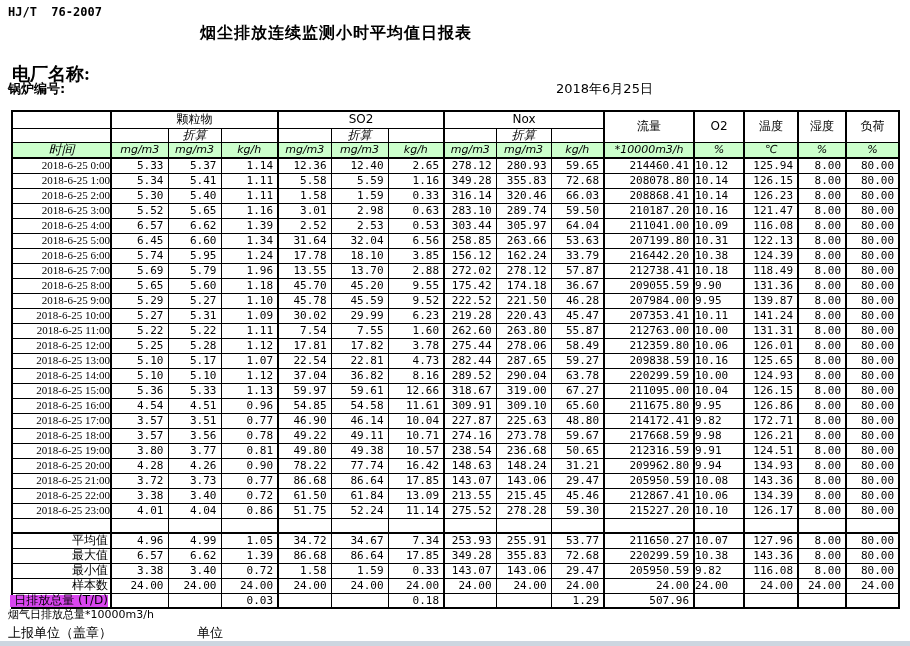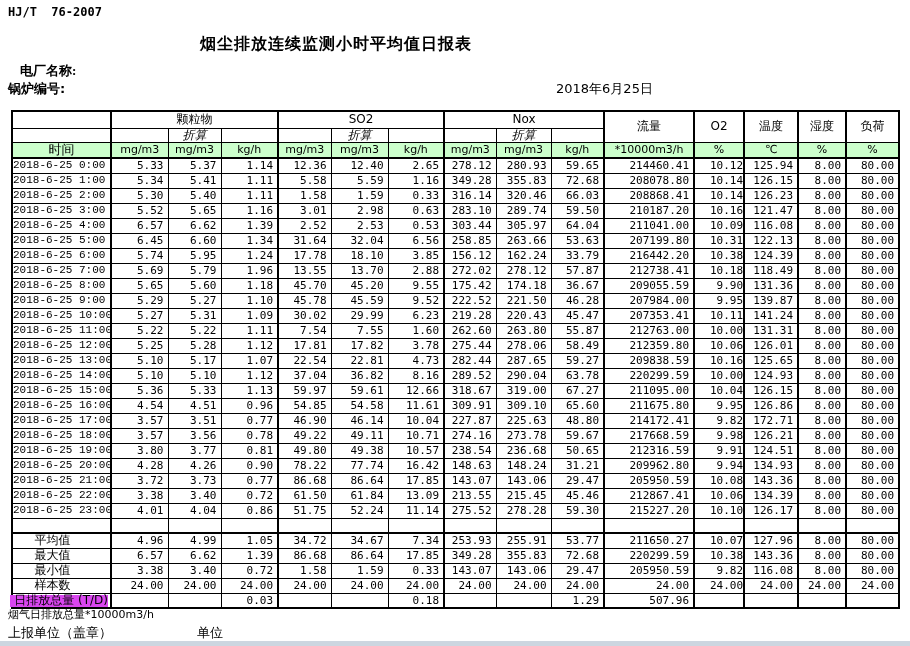--- a/index.html
+++ b/index.html
@@ -2,49 +2,49 @@
 <html><head>
 <meta charset="utf-8">
 <style>
   html,body{margin:0;padding:0;}
   body{
     width:910px;height:646px;position:relative;background:#fff;color:#000;
     font-family:"DejaVu Sans",sans-serif;overflow:hidden;
   }
   .abs{position:absolute;white-space:pre;}
   #std-no{left:8px;top:5px;font-weight:bold;font-size:12px;font-family:"DejaVu Sans Mono",monospace;}
-  #doc-title{left:200px;top:34px;font-weight:bold;font-size:16px;letter-spacing:1px;text-align:center;}
-  #plant-label{left:20px;top:62px;font-weight:bold;font-size:13px;font-family:Liberation Serif, serif;}
+  #doc-title{left:200px;top:23px;font-weight:bold;font-size:16px;letter-spacing:1px;text-align:center;}
+  #plant-label{left:12px;top:62px;font-weight:bold;font-size:18px;font-family:Liberation Serif, serif;}
   #boiler-label{left:8px;top:80px;font-weight:bold;font-size:13px;}
   #report-date{left:556px;top:80px;font-size:13px;}
   #flue-total{left:8px;top:607px;font-size:11px;}
   #report-unit{left:8px;top:624px;font-size:13px;}
   #unit-label{left:197px;top:624px;font-size:13px;}
   #bottom-strip{position:absolute;left:0;bottom:0;width:910px;height:5px;background:#ccd6e0;}
 
   table{
     position:absolute;left:11px;top:110px;width:887px;
     border-collapse:collapse;table-layout:fixed;
     border:2px solid #000;
   }
   th,td{
     border:1px solid #000;font-weight:normal;overflow:visible;white-space:nowrap;
     font-size:11px;line-height:13px;padding:0;
   }
   thead tr.g1{height:17px;}
   thead tr.g2{height:13px;font-style:italic;}
   thead th{font-size:12px;text-align:center;}
-  tr.u{height:16px;}
+  tr.u{height:16px;font-style:italic;}
   tr.u th,tr.u td{background:#ccffcc;border-bottom:2px solid #000;text-align:center;font-size:11px;}
   tr.u th.timehead{font-size:13px;}
   tbody tr{height:15px;}
   td.num{text-align:right;padding-right:4px;font-family:"DejaVu Sans Mono",monospace;}
-  td.ctr{text-align:right;font-family:"DejaVu Sans Mono",monospace;}
-  th.time{text-align:left;font-size:11px;font-family:Liberation Mono, monospace;}
-  th.sum{text-align:center;font-size:12px;padding-right:18px;}
+  td.ctr{text-align:left;font-family:"DejaVu Sans Mono",monospace;}
+  th.time{text-align:right;font-size:11px;font-family:Liberation Serif, serif;}
+  th.sum{text-align:right;font-size:12px;padding-right:2px;}
   .bR2{border-right-width:2px !important;}
   tr.topthick th,tr.topthick td{border-top:2px solid #000;}
   th.ovf{position:relative;}
   .ovl{
     position:absolute;right:2px;top:1px;bottom:0;background:#d946ef;
     display:flex;align-items:center;font-size:12px;padding-left:4px;white-space:nowrap;
   }
 </style>
 </head>
 <body>

